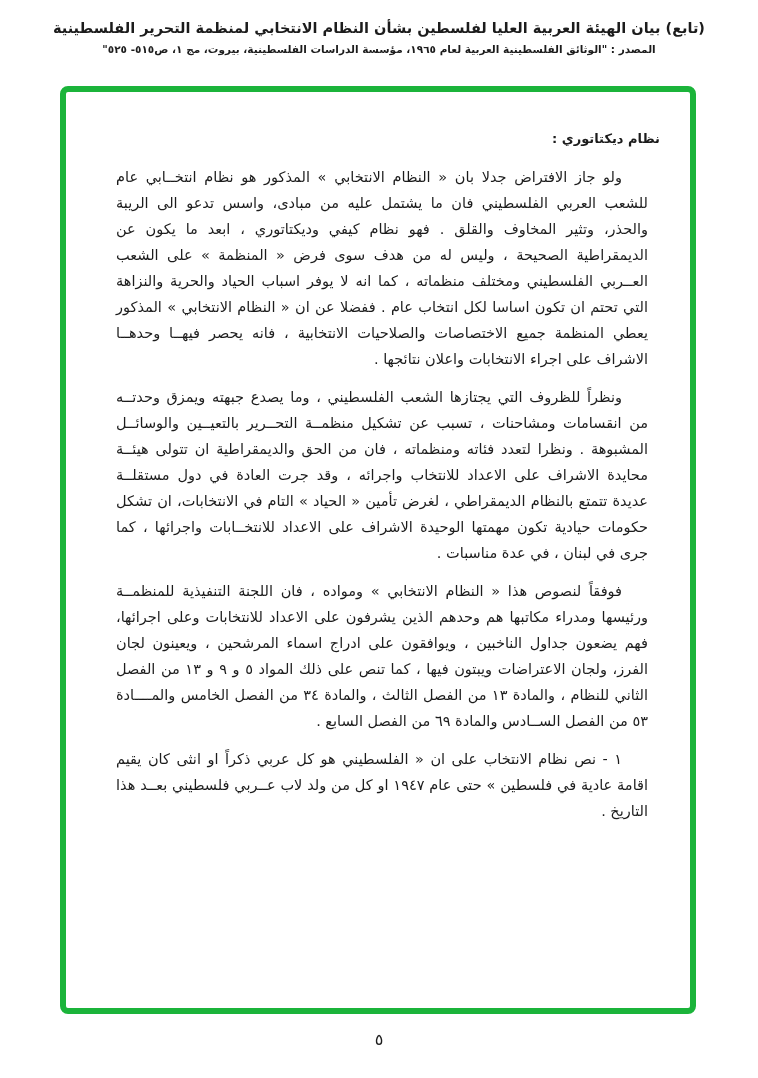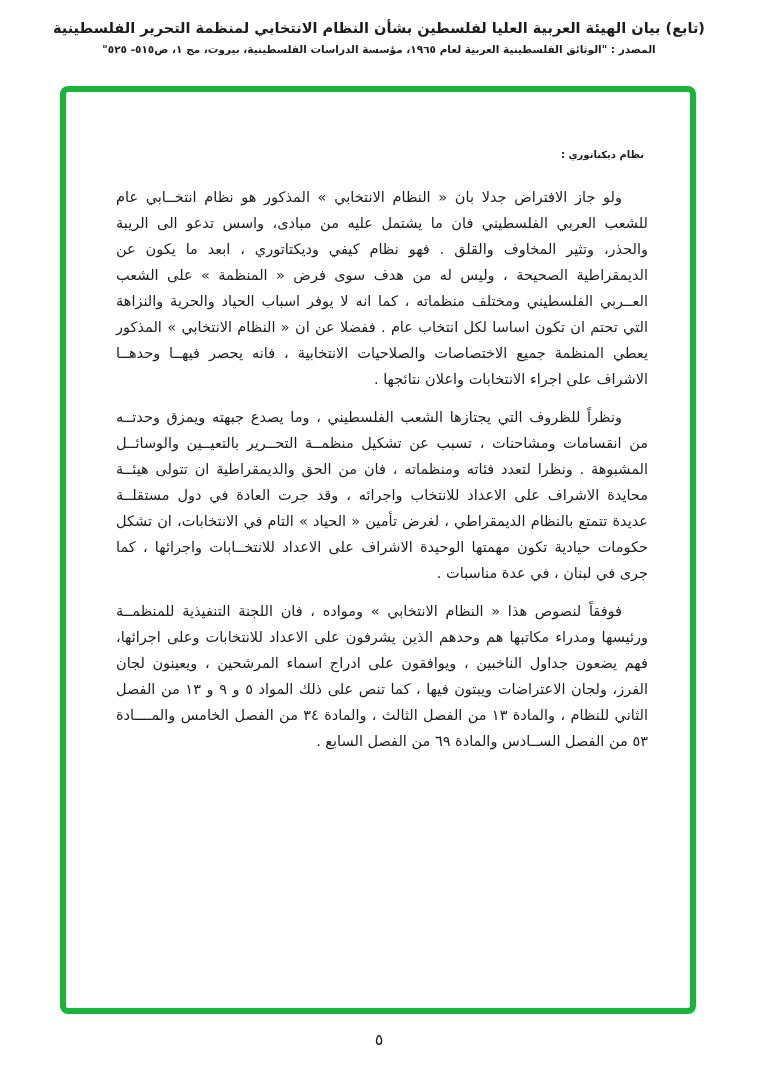--- a/index.html
+++ b/index.html
@@ -48,22 +48,22 @@
     position: absolute;
     top: 126px;
     right: 98px;
     width: 556px;
     direction: rtl;
     text-align: justify;
     font-size: 14.5px;
     line-height: 26px;
   }
   .doc-content h2 {
-    margin: 16px;
-    font-size: 10px;
+    margin: 0;
+    font-size: 13px;
     font-weight: bold;
     text-align: right;
     line-height: 26px;
   }
   .doc-content p {
     margin: 12px;
     text-indent: 26px;
   }
   .page-number {
     position: absolute;
@@ -83,15 +83,16 @@
   <div class="source">المصدر : "الوثائق الفلسطينية العربية لعام ١٩٦٥، مؤسسة الدراسات الفلسطينية، بيروت، مج ١، ص٥١٥- ٥٢٥"</div>
 </div>
 
 <div class="doc-frame"></div>
 
 <div class="doc-content">
   <h2>نظام ديكتاتوري :</h2>
   <p>ولو جاز الافتراض جدلا بان « النظام الانتخابي » المذكور هو نظام انتخــابي عام للشعب العربي الفلسطيني فان ما يشتمل عليه من مبادى، واسس تدعو الى الريبة والحذر، وتثير المخاوف والقلق . فهو نظام كيفي وديكتاتوري ، ابعد ما يكون عن الديمقراطية الصحيحة ، وليس له من هدف سوى فرض « المنظمة » على الشعب العــربي الفلسطيني ومختلف منظماته ، كما انه لا يوفر اسباب الحياد والحرية والنزاهة التي تحتم ان تكون اساسا لكل انتخاب عام . ففضلا عن ان « النظام الانتخابي » المذكور يعطي المنظمة جميع الاختصاصات والصلاحيات الانتخابية ، فانه يحصر فيهــا وحدهــا الاشراف على اجراء الانتخابات واعلان نتائجها .</p>
   <p>ونظراً للظروف التي يجتازها الشعب الفلسطيني ، وما يصدع جبهته ويمزق وحدتــه من انقسامات ومشاحنات ، تسبب عن تشكيل منظمــة التحــرير بالتعيــين والوسائــل المشبوهة . ونظرا لتعدد فئاته ومنظماته ، فان من الحق والديمقراطية ان تتولى هيئــة محايدة الاشراف على الاعداد للانتخاب واجرائه ، وقد جرت العادة في دول مستقلــة عديدة تتمتع بالنظام الديمقراطي ، لغرض تأمين « الحياد » التام في الانتخابات، ان تشكل حكومات حيادية تكون مهمتها الوحيدة الاشراف على الاعداد للانتخــابات واجرائها ، كما جرى في لبنان ، في عدة مناسبات .</p>
   <p>فوفقاً لنصوص هذا « النظام الانتخابي » ومواده ، فان اللجنة التنفيذية للمنظمــة ورئيسها ومدراء مكاتبها هم وحدهم الذين يشرفون على الاعداد للانتخابات وعلى اجرائها، فهم يضعون جداول الناخبين ، ويوافقون على ادراج اسماء المرشحين ، ويعينون لجان الفرز، ولجان الاعتراضات ويبتون فيها ، كما تنص على ذلك المواد ٥ و ٩ و ١٣ من الفصل الثاني للنظام ، والمادة ١٣ من الفصل الثالث ، والمادة ٣٤ من الفصل الخامس والمــــادة ٥٣ من الفصل الســادس والمادة ٦٩ من الفصل السابع .</p>
+  <p>١ - نص نظام الانتخاب على ان « الفلسطيني هو كل عربي ذكراً او انثى كان يقيم اقامة عادية في فلسطين » حتى عام ١٩٤٧ او كل من ولد لاب عــربي فلسطيني بعــد هذا التاريخ .</p>
 </div>
 
 <div class="page-number">٥</div>
 
 </body></html>

